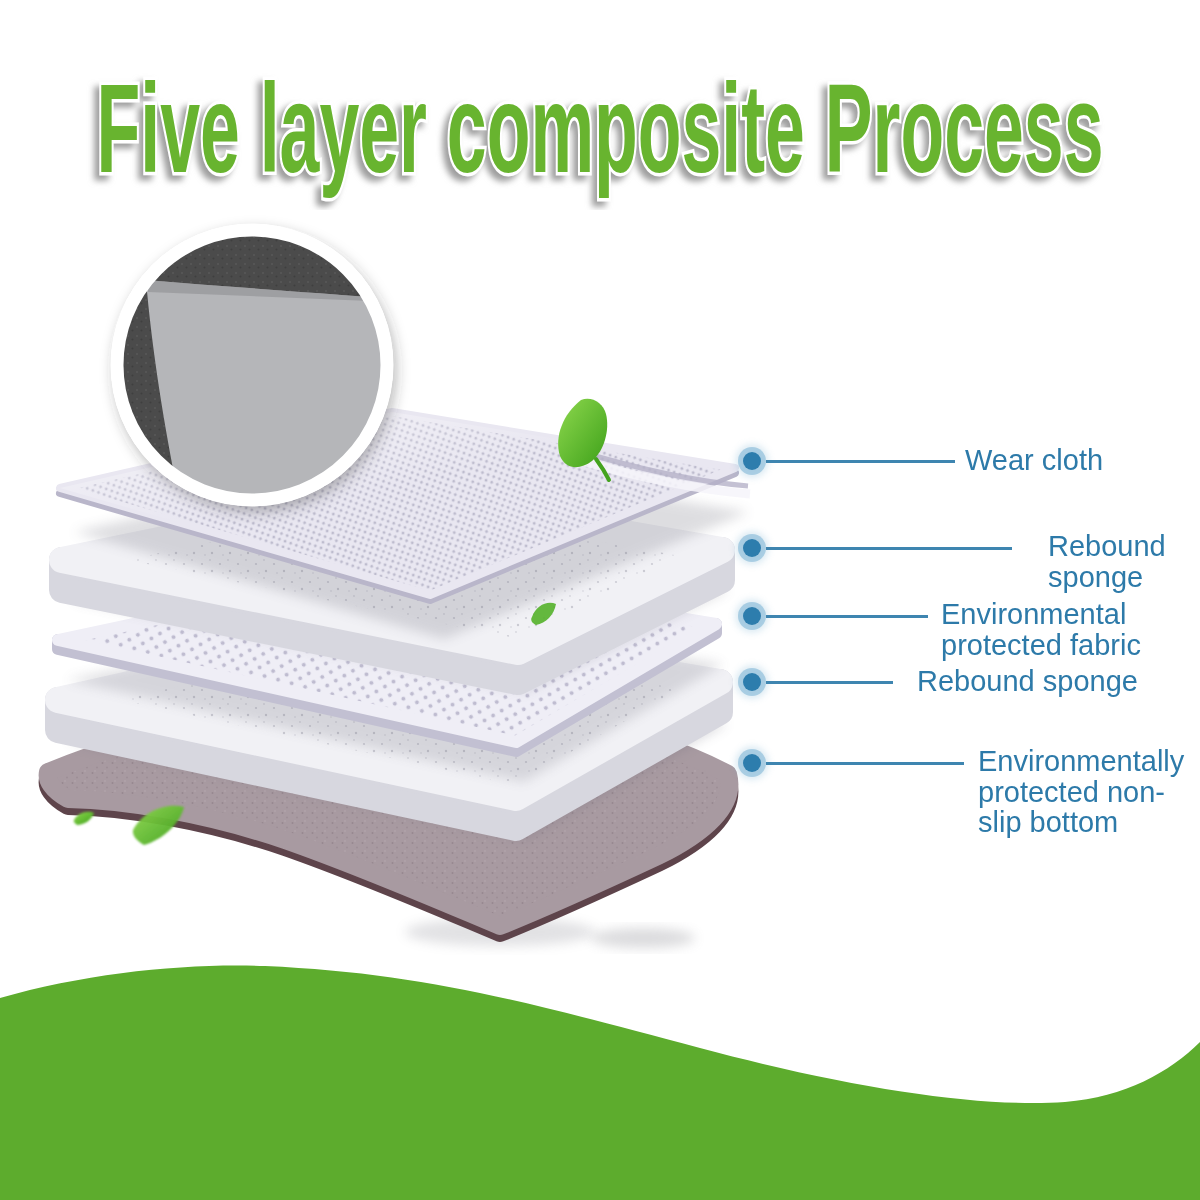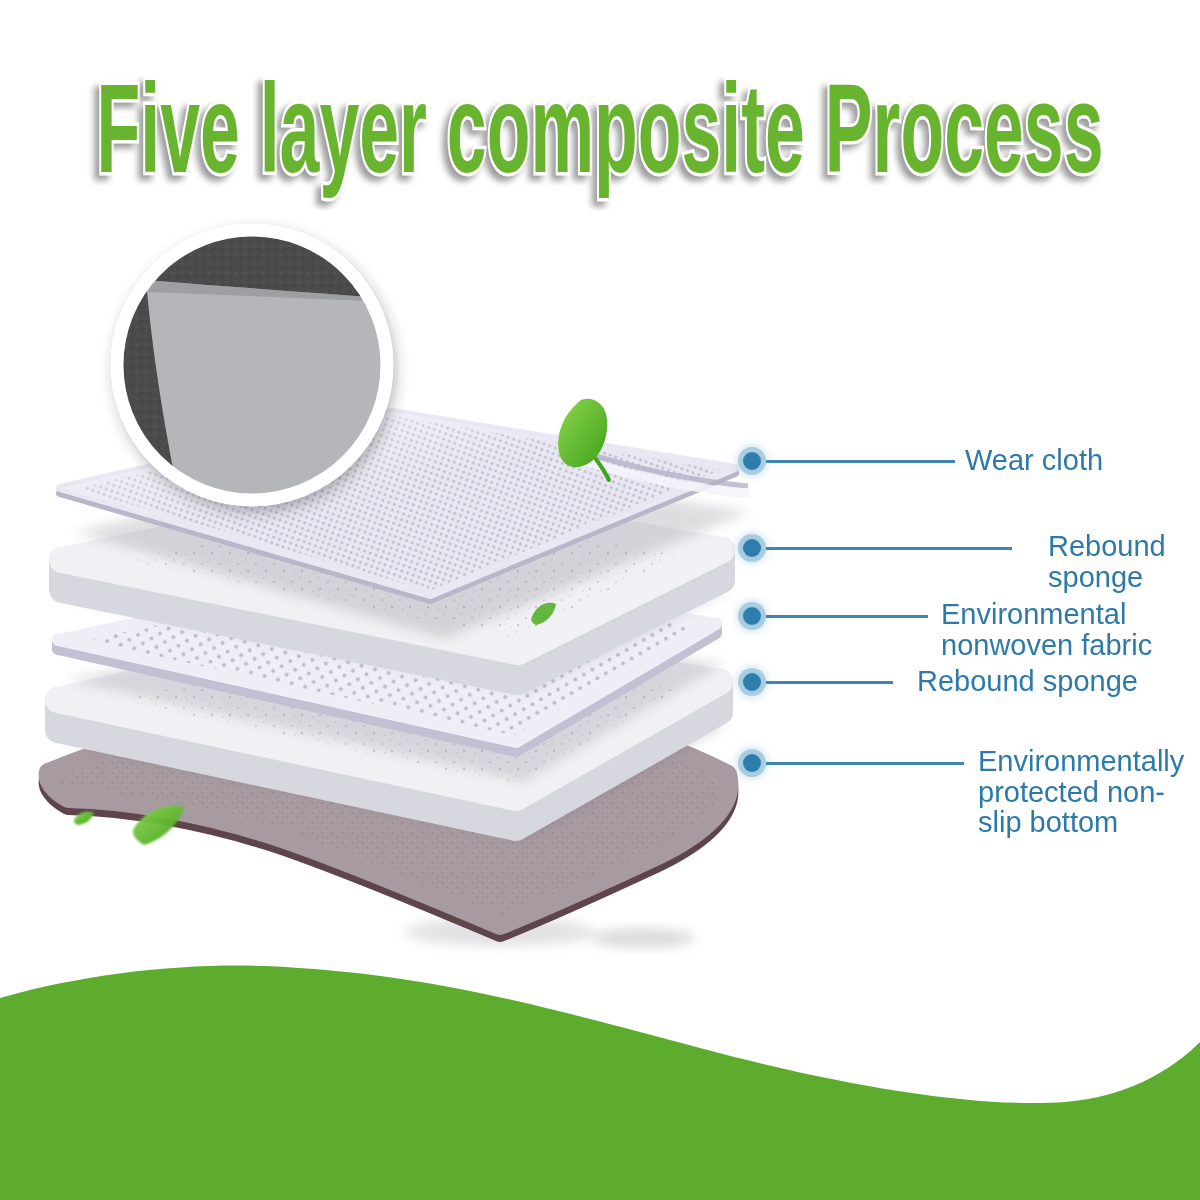--- a/index.html
+++ b/index.html
@@ -162,21 +162,21 @@
 <div class="callout c2">
   <span class="dot"></span>
   <span class="line"></span>
   <span class="text">Rebound
 sponge</span>
 </div>
 <div class="callout c3">
   <span class="dot"></span>
   <span class="line"></span>
   <span class="text">Environmental
-nonwoven fabric</span>
+protected fabric</span>
 </div>
 <div class="callout c4">
   <span class="dot"></span>
   <span class="line"></span>
   <span class="text">Rebound sponge</span>
 </div>
 <div class="callout c5">
   <span class="dot"></span>
   <span class="line"></span>
   <span class="text">Environmentally

